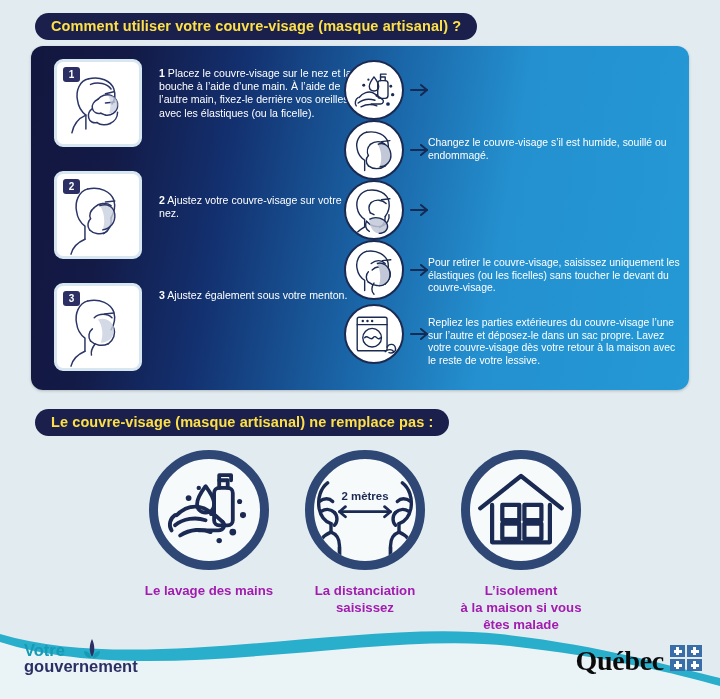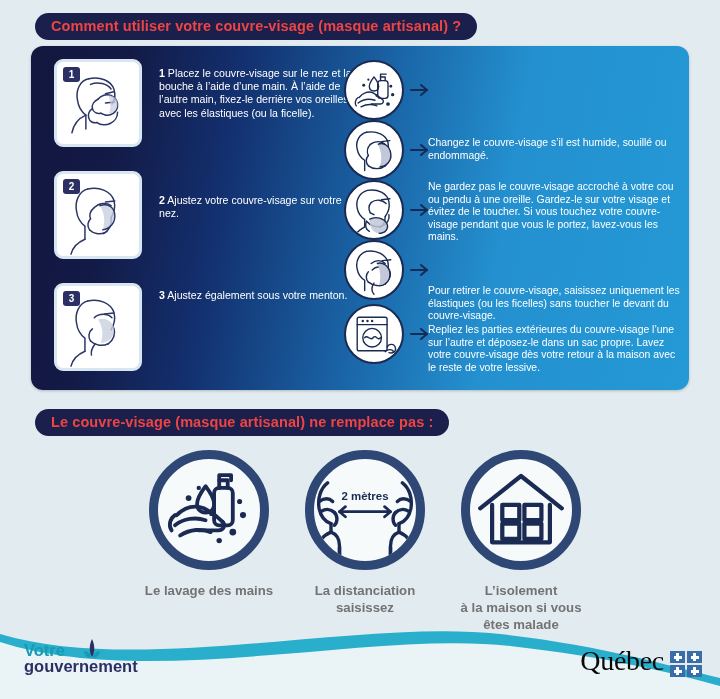--- a/index.html
+++ b/index.html
@@ -12,21 +12,21 @@
     background: #e2ecf0;
     font-family: "Liberation Sans", sans-serif;
     overflow: hidden;
     position: relative;
   }
 
   
   .pill {
     display: inline-block;
     background: #1b1f4b;
-    color: #ef4444;
+    color: #fde047;
     border-radius: 14px;
     padding: 5px 16px 6px 16px;
     font-size: 14.5px;
     font-weight: bold;
     letter-spacing: 0.1px;
     white-space: nowrap;
   }
   #header-pill-1 { position: absolute; left: 35px; top: 13px; }
   #header-pill-2 { position: absolute; left: 35px; top: 409px; }
 
@@ -131,22 +131,22 @@
     left: 397px;
     width: 258px;
     color: #ffffff;
     font-size: 10.4px;
     line-height: 12.6px;
   }
   .note b { font-weight: bold; }
   #note1 { top: 37px; }
   #note2 { top: 91px; }
   #note3 { top: 135px; }
-  #note4 { top: 211px; margin-top: 28px; }
-  #note5 { top: 271px; margin-top: 7px; }
+  #note4 { top: 211px; }
+  #note5 { top: 271px; }
 
   
   .bottom-item {
     position: absolute;
     width: 190px;
     text-align: center;
   }
   #bottom-1 { left: 114px; top: 450px; }
   #bottom-2 { left: 270px; top: 450px; }
   #bottom-3 { left: 426px; top: 450px; }
@@ -159,21 +159,21 @@
     background: #f6fafb;
     border: 9px solid #2e4774;
     box-sizing: border-box;
     overflow: hidden;
     position: relative;
   }
   .big-circ svg { display:block; width:100%; height:100%; }
 
   .bottom-label {
     margin-top: 12px;
-    color: #737373;
+    color: #a21caf;
     font-size: 13.2px;
     font-weight: bold;
     line-height: 17px;
   }
 
   
   #footer-wave {
     position: absolute;
     left: 0;
     bottom: 0;
@@ -190,22 +190,23 @@
     width: 150px;
     height: 42px;
   }
   #logo-gouv svg { display:block; width:100%; height:100%; }
 
   #logo-quebec {
     position: absolute;
     right: 18px;
     bottom: 22px;
     display: flex;
-    align-items: flex-end;
+    align-items: flex-start;
     gap: 6px;
+    font-weight: bold;
   }
   #quebec-word {
     font-family: "Liberation Serif", serif;
     font-size: 28px;
     color: #0b0b0b;
     letter-spacing: -0.3px;
   }
   .flag-grid {
     display: grid;
     grid-template-columns: 15px 15px;
@@ -438,21 +439,20 @@
   <div class="arrow" id="arrow5">
     <svg viewBox="0 0 22 14">
         <g stroke="#142b55" stroke-width="2" fill="none" stroke-linecap="round" stroke-linejoin="round">
           <path d="M2 7 L18 7"></path>
           <path d="M12 2 L18 7 L12 12"></path>
         </g>
       </svg>
   </div>
 
   <div class="note" id="note2">Changez le couvre-visage s’il est humide, souillé ou endommagé.</div>
-  <div class="note" id="note3">Ne gardez pas le couvre-visage accroché à votre cou ou pendu à une oreille. Gardez-le sur votre visage et évitez de le toucher. Si vous touchez votre couvre-visage pendant que vous le portez, lavez-vous les mains.</div>
   <div class="note" id="note4">Pour retirer le couvre-visage, saisissez uniquement les élastiques (ou les ficelles) sans toucher le devant du couvre-visage.</div>
   <div class="note" id="note5">Repliez les parties extérieures du couvre-visage l’une sur l’autre et déposez-le dans un sac propre. Lavez votre couvre-visage dès votre retour à la maison avec le reste de votre lessive.</div>
 
 </div>
 
 <div class="pill" id="header-pill-2">Le couvre-visage (masque artisanal) ne remplace pas :</div>
 
 <div class="bottom-item" id="bottom-1">
   <div class="big-circ">
     <svg viewBox="0 0 120 120" aria-hidden="true">

